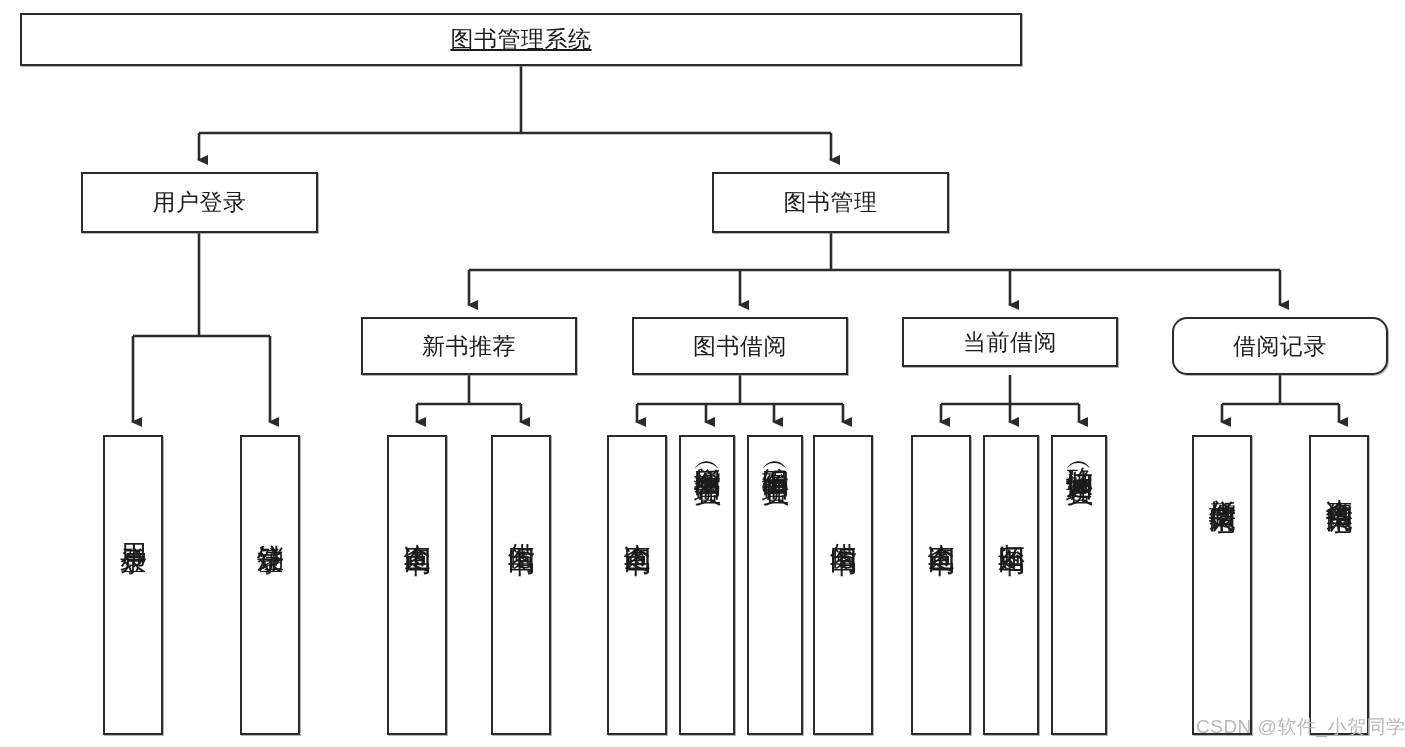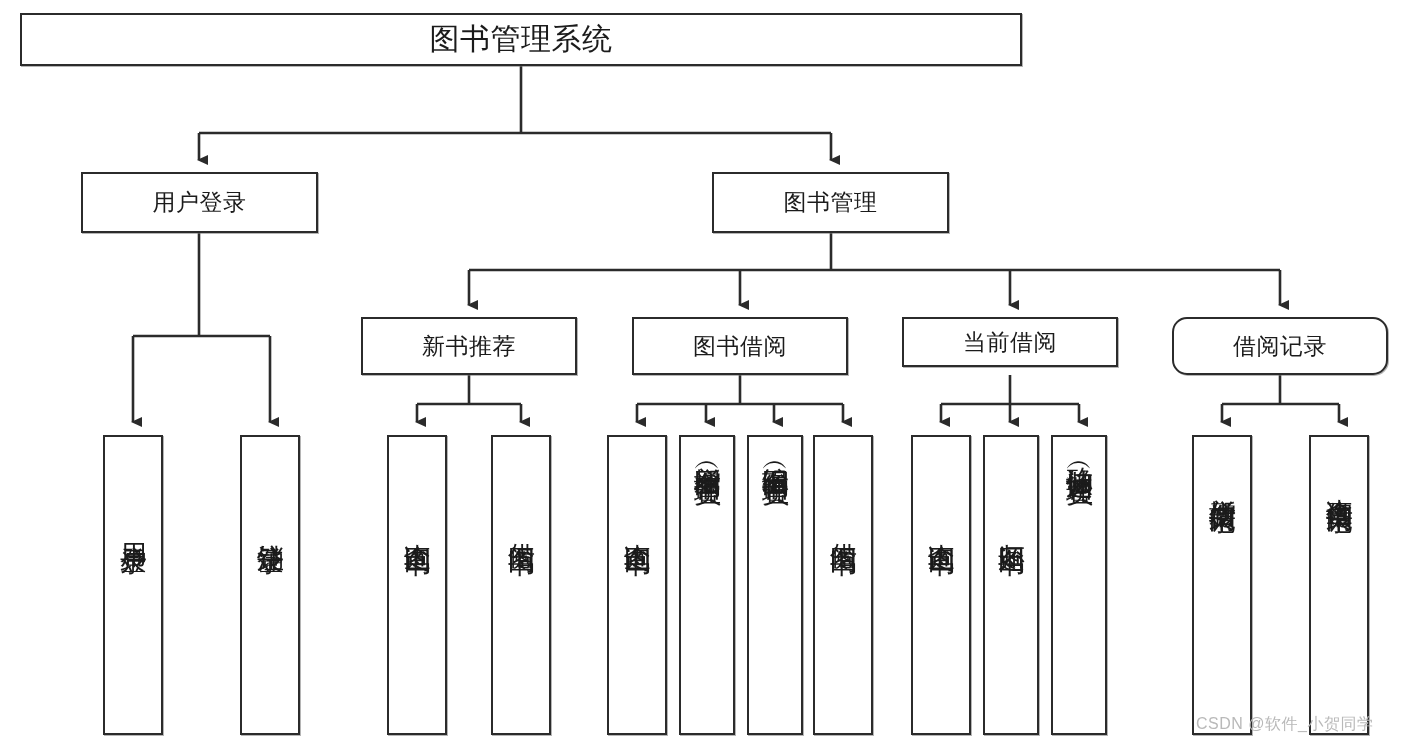--- a/index.html
+++ b/index.html
@@ -38,39 +38,40 @@
     color: #1b1b1b;
     line-height: 1.15;
     text-align: center;
     white-space: pre;
   }
   .node.horiz .label {
     font-size: 23px;
     letter-spacing: 0.5px;
   }
   .node.root .label {
-    font-size: 30px;
+    font-size: 23px;
+    text-decoration: underline;
   }
   .node.vert {
     align-items: flex-start;
     justify-content: center;
     padding-top: 0px;
   }
   .node.vert .label {
     writing-mode: vertical-rl;
     text-orientation: upright;
     font-size: 27px;
     letter-spacing: 2px;
     line-height: 1;
     white-space: nowrap;
   }
   .watermark {
     position: absolute;
     color: #b9b9b9;
-    font-size: 16px;
+    font-size: 19px;
     white-space: nowrap;
     letter-spacing: 0.5px;
   }
 </style>
 </head>
 <body>
 
 <div id="canvas">
 
   <svg id="wires" viewBox="0 0 1405 747">

